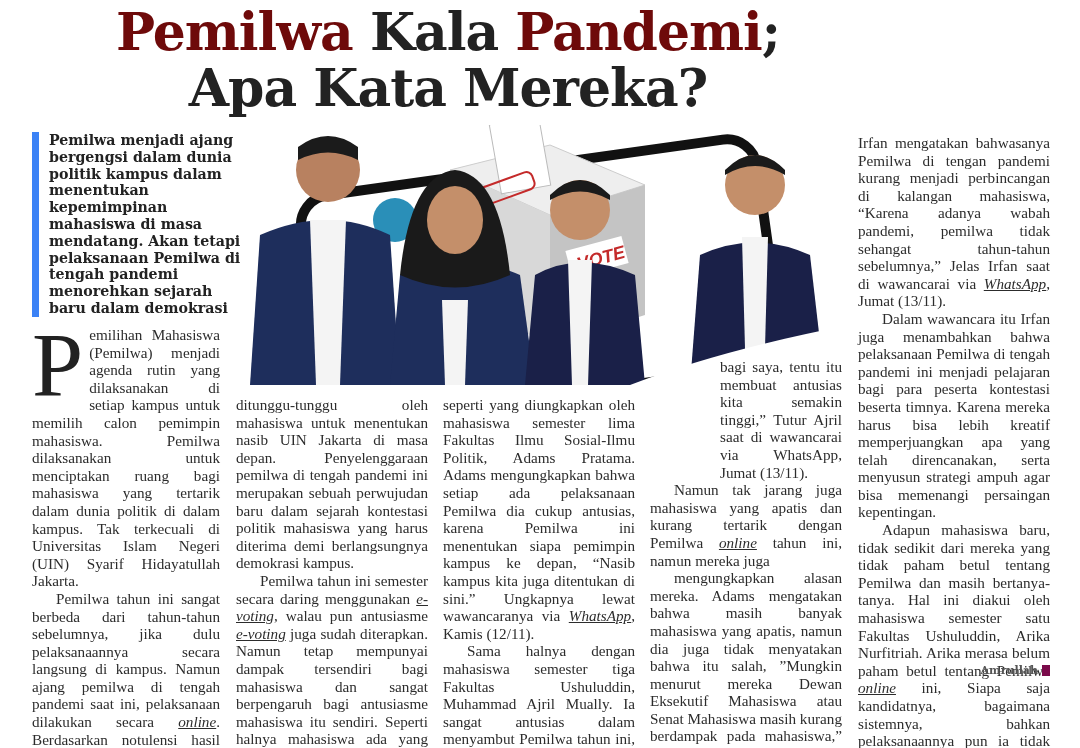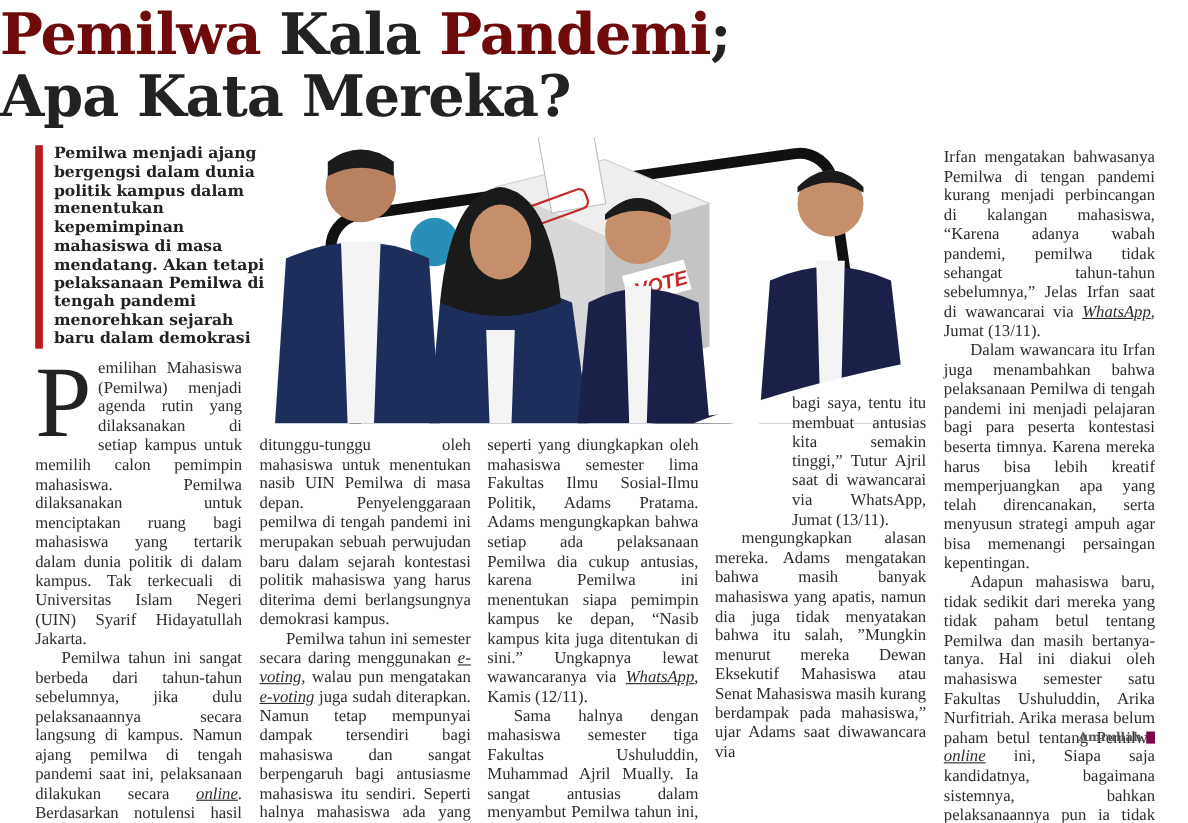--- a/index.html
+++ b/index.html
@@ -1,22 +1,22 @@
 <!DOCTYPE html>
 <html><head>
 <meta charset="utf-8">
 <style>
   html, body { margin: 0; padding: 0; background: #ffffff; }
   body { width: 1080px; height: 748px; position: relative; overflow: hidden; font-family: "DejaVu Serif", serif; color: #2a2a2a; }
 
-  .title { position: absolute; left: 0; top: 4px; width: 896px; text-align: left; font-family: "DejaVu Serif", serif; font-weight: bold; font-size: 52px; line-height: 56px; color: #222; letter-spacing: -1px; }
+  .title { position: absolute; left: 0; top: 4px; width: 896px; text-align: center; font-family: "DejaVu Serif", serif; font-weight: bold; font-size: 52px; line-height: 56px; color: #222; letter-spacing: -1px; }
   .title .accent { color: #6e0a0a; }
   .title .line { display: block; }
 
-  .lead { position: absolute; left: 32px; top: 132px; width: 205px; border-left: 7px solid #b91c1c; padding-left: 10px; font-family: "DejaVu Serif", serif; font-weight: bold; font-size: 14.2px; line-height: 16.8px; color: #222; }
+  .lead { position: absolute; left: 32px; top: 132px; width: 205px; border-left: 7px solid #3b82f6; padding-left: 10px; font-family: "DejaVu Serif", serif; font-weight: bold; font-size: 14.2px; line-height: 16.8px; color: #222; }
 
   .hero { position: absolute; left: 250px; top: 125px; width: 600px; height: 260px; }
 
   .col { position: absolute; font-family: "Liberation Serif", serif; font-size: 15.2px; line-height: 17.6px; color: #2c2c2c; text-align: justify; hyphens: auto; }
   .col p { margin: 0; text-indent: 24px; }
   .col p.noindent { text-indent: 0; }
   .col em { font-style: italic; text-decoration: underline; }
 
   .dropcap { float: left; font-family: "Liberation Serif", serif; font-size: 92px; line-height: 74px; margin: 2px 6px 0 0; color: #222; }
 
@@ -81,32 +81,33 @@
 </svg>
 
 <div class="col" style="left:32px; top:326px; width:188px;">
   <span class="dropcap">P</span>
   <p class="noindent"><span>emilihan Mahasiswa (Pemilwa) menjadi agenda rutin yang dilaksanakan di setiap kampus untuk memilih calon pemimpin mahasiswa. Pemilwa dilaksanakan untuk menciptakan ruang bagi mahasiswa yang tertarik dalam dunia politik di dalam kampus. Tak terkecuali di Universitas Islam Negeri (UIN) Syarif Hidayatullah Jakarta.</span></p>
   <p><span>Pemilwa tahun ini sangat berbeda dari tahun-tahun sebelumnya, jika dulu pelaksanaannya secara langsung di kampus. Namun ajang pemilwa di tengah pandemi saat ini, pelaksanaan dilakukan secara </span><em>online</em><span>. Berdasarkan notulensi hasil rapat Komisi Pemilihan Mahasiswa (KPM) dalam rangka persiapan pelaksanaan Pemilwa, pada tanggal 20 November. KPM menetapkan tanggal 30 November adalah pelaksanaan Pemilwa 2020.</span></p>
 
 </div>
 
 <div class="col" style="left:236px; top:396px; width:192px;">
-  <p class="noindent">ditunggu-tunggu oleh mahasiswa untuk menentukan nasib UIN Pemilwa di masa depan. Penyelenggaraan pemilwa di tengah pandemi ini merupakan sebuah perwujudan baru dalam sejarah kontestasi politik mahasiswa yang harus diterima demi berlangsungnya demokrasi kampus.</p>
-  <p><span>Pemilwa tahun ini semester secara daring menggunakan </span><em>e-voting</em><span>, walau pun mengatakan </span><em>e-voting</em><span> juga sudah diterapkan. Namun tetap mempunyai dampak tersendiri bagi mahasiswa dan sangat berpengaruh bagi antusiasme mahasiswa itu sendiri. Seperti halnya mahasiswa ada yang bersemangat dan ada pula yang apatis.</span></p>
+  <p class="noindent">ditunggu-tunggu oleh mahasiswa untuk menentukan nasib UIN Jakarta di masa depan. Penyelenggaraan pemilwa di tengah pandemi ini merupakan sebuah perwujudan baru dalam sejarah kontestasi politik mahasiswa yang harus diterima demi berlangsungnya demokrasi kampus.</p>
+  <p><span>Pemilwa tahun ini semester secara daring menggunakan </span><em>e-voting</em><span>, walau pun antusiasme </span><em>e-voting</em><span> juga sudah diterapkan. Namun tetap mempunyai dampak tersendiri bagi mahasiswa dan sangat berpengaruh bagi antusiasme mahasiswa itu sendiri. Seperti halnya mahasiswa ada yang bersemangat dan ada pula yang apatis.</span></p>
 
 </div>
 
 <div class="col" style="left:443px; top:396px; width:192px;">
   <p class="noindent"><span>seperti yang diungkapkan oleh mahasiswa semester lima Fakultas Ilmu Sosial-Ilmu Politik, Adams Pratama. Adams mengungkapkan bahwa setiap ada pelaksanaan Pemilwa dia cukup antusias, karena Pemilwa ini menentukan siapa pemimpin kampus ke depan, “Nasib kampus kita juga ditentukan di sini.” Ungkapnya lewat wawancaranya via </span><em>WhatsApp</em><span>, Kamis (12/11).</span></p>
   <p>Sama halnya dengan mahasiswa semester tiga Fakultas Ushuluddin, Muhammad Ajril Mually. Ia sangat antusias dalam menyambut Pemilwa tahun ini, karena ini pertama kalinya dia sebagai mahasiswa ikut dalam tahap demokrasi di tingkat kampus, “Karena saya baru semester tiga dan perdana</p>
 </div>
 
 <div class="col" style="left:650px; top:358px; width:192px;">
   <p class="noindent" style="padding-left:70px;">bagi saya, tentu itu membuat antusias kita semakin tinggi,” Tutur Ajril saat di wawancarai via WhatsApp, Jumat (13/11).</p>
+  <p><span>Namun tak jarang juga mahasiswa yang apatis dan kurang tertarik dengan Pemilwa </span><em>online</em><span> tahun ini, namun mereka juga</span></p>
   <p><span>mengungkapkan alasan mereka. Adams mengatakan bahwa masih banyak mahasiswa yang apatis, namun dia juga tidak menyatakan bahwa itu salah, ”Mungkin menurut mereka Dewan Eksekutif Mahasiswa atau Senat Mahasiswa masih kurang berdampak pada mahasiswa,” ujar Adams saat diwawancara via </span></p>
 
 </div>
 
 <div class="col" style="left:858px; top:134px; width:192px;">
   <p class="noindent"><span>Irfan mengatakan bahwasanya Pemilwa di tengan pandemi kurang menjadi perbincangan di kalangan mahasiswa, “Karena adanya wabah pandemi, pemilwa tidak sehangat tahun-tahun sebelumnya,” Jelas Irfan saat di wawancarai via </span><em>WhatsApp</em><span>, Jumat (13/11).</span></p>
   <p>Dalam wawancara itu Irfan juga menambahkan bahwa pelaksanaan Pemilwa di tengah pandemi ini menjadi pelajaran bagi para peserta kontestasi beserta timnya. Karena mereka harus bisa lebih kreatif memperjuangkan apa yang telah direncanakan, serta menyusun strategi ampuh agar bisa memenangi persaingan kepentingan.</p>
   <p><span>Adapun mahasiswa baru, tidak sedikit dari mereka yang tidak paham betul tentang Pemilwa dan masih bertanya-tanya. Hal ini diakui oleh mahasiswa semester satu Fakultas Ushuluddin, Arika Nurfitriah. Arika merasa belum paham betul tentang Pemilwa </span><em>online</em><span> ini, Siapa saja kandidatnya, bagaimana sistemnya, bahkan pelaksanaannya pun ia tidak tahu, “Dan masih banyak lagi pertanyaan berkecamuk di fikiran saya.” Jelas Arika lewat wawancaranya via </span></p>
 </div>
 

